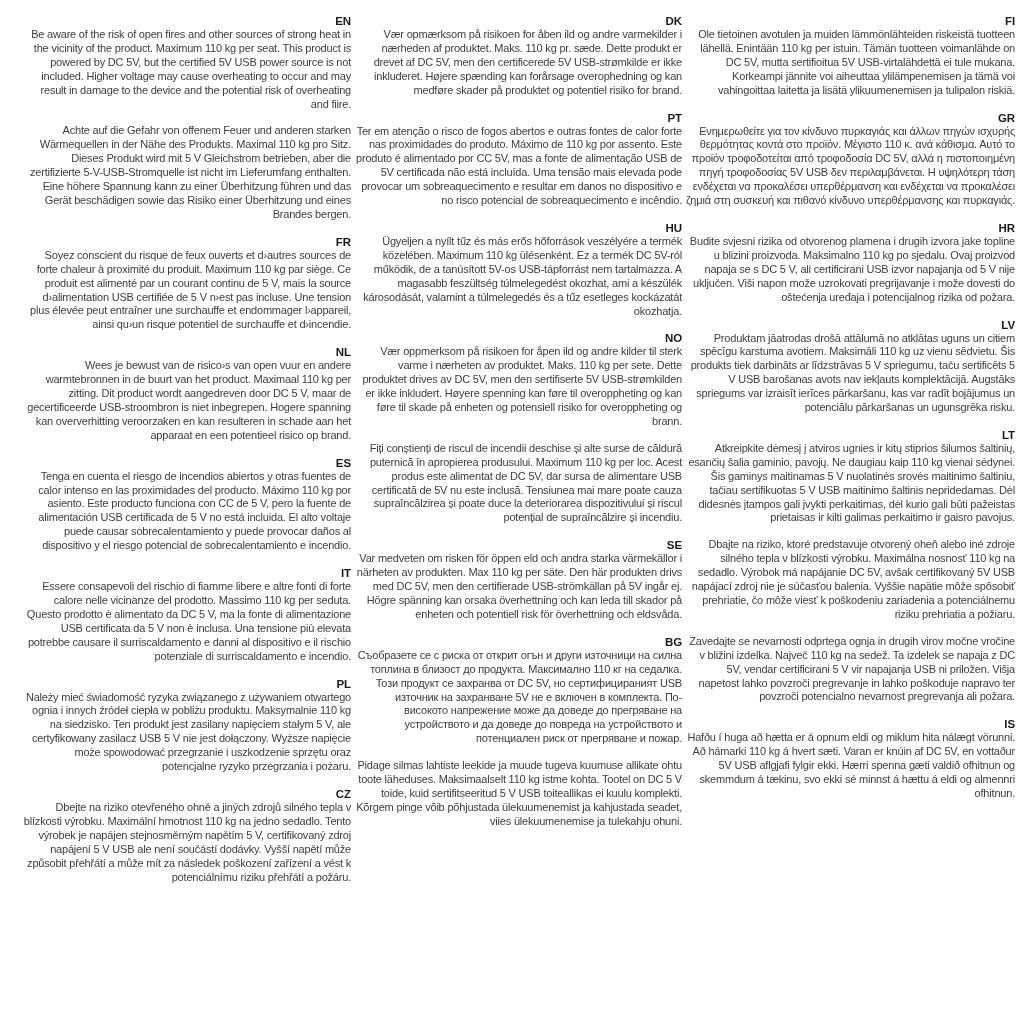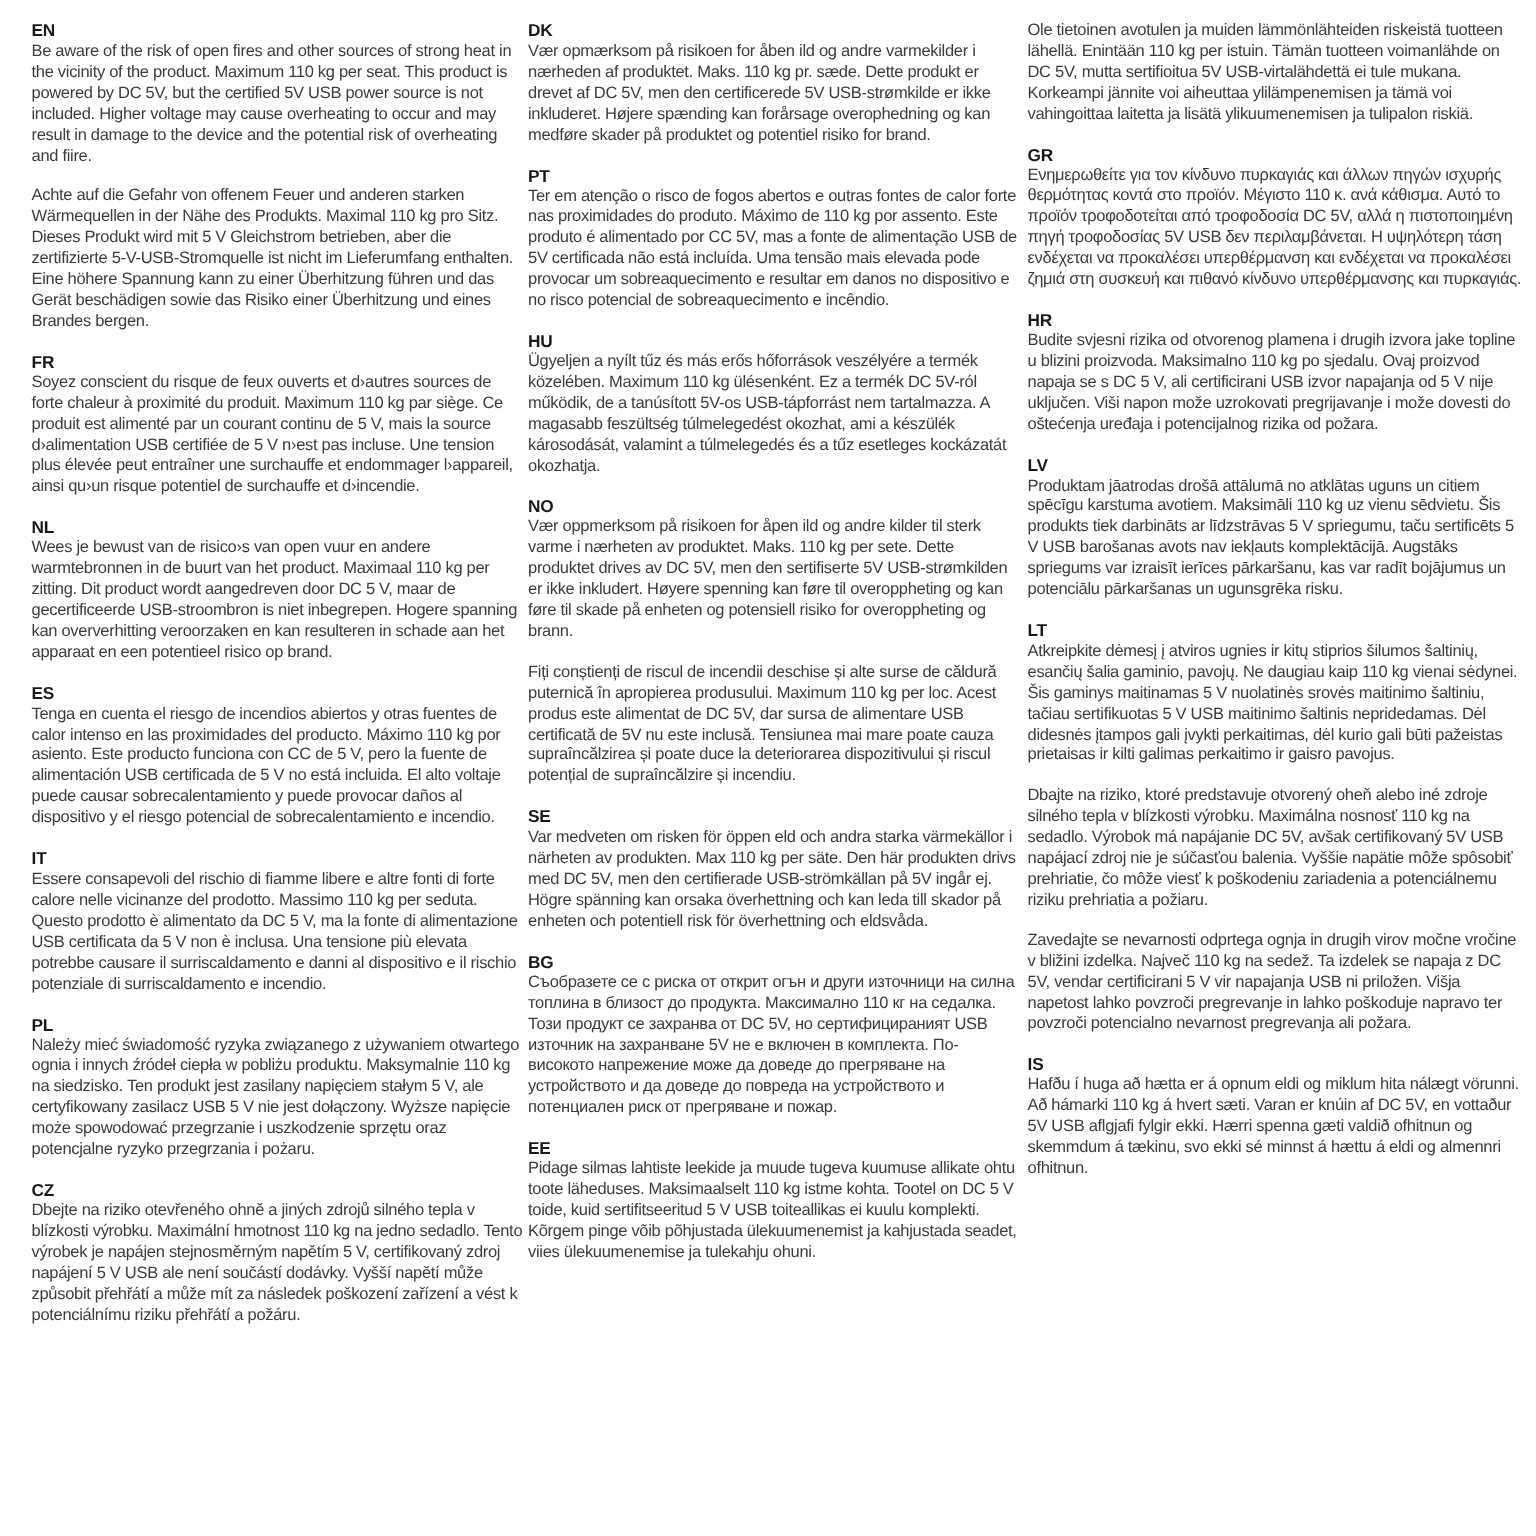--- a/index.html
+++ b/index.html
@@ -12,20 +12,21 @@
     width: 1024px;
     height: 1024px;
     background: #ffffff;
     overflow: hidden;
     font-family: "Liberation Sans", sans-serif;
   }
   .col {
     position: absolute;
     top: 14px;
     width: 330px;
+    text-align: right;
   }
   .col-1 { left: 21px; }
   .col-2 { left: 352px; }
   .col-3 { left: 685px; }
   .section {
     margin-bottom: 13px;
   }
   .lang-code {
     font-size: 11.5px;
     font-weight: bold;
@@ -101,27 +102,27 @@
     </div>
     <div class="section">
       <div class="lang-code">SE</div>
       <div class="lang-text">Var medveten om risken för öppen eld och andra starka värmekällor i närheten av produkten. Max 110 kg per säte. Den här produkten drivs med DC 5V, men den certifierade USB-strömkällan på 5V ingår ej. Högre spänning kan orsaka överhettning och kan leda till skador på enheten och potentiell risk för överhettning och eldsvåda.</div>
     </div>
     <div class="section">
       <div class="lang-code">BG</div>
       <div class="lang-text">Съобразете се с риска от открит огън и други източници на силна топлина в близост до продукта. Максимално 110 кг на седалка. Този продукт се захранва от DC 5V, но сертифицираният USB източник на захранване 5V не е включен в комплекта. По-високото напрежение може да доведе до прегряване на устройството и да доведе до повреда на устройството и потенциален риск от прегряване и пожар.</div>
     </div>
     <div class="section">
-      <div class="lang-code">EE</div>
       <div class="lang-text">Pidage silmas lahtiste leekide ja muude tugeva kuumuse allikate ohtu toote läheduses. Maksimaalselt 110 kg istme kohta. Tootel on DC 5 V toide, kuid sertifitseeritud 5 V USB toiteallikas ei kuulu komplekti. Kõrgem pinge võib põhjustada ülekuumenemist ja kahjustada seadet, viies ülekuumenemise ja tulekahju ohuni.</div>
     </div>
   </div>
 
   <div class="col col-3">
     <div class="section">
+      <div class="lang-code">FI</div>
       <div class="lang-text">Ole tietoinen avotulen ja muiden lämmönlähteiden riskeistä tuotteen lähellä. Enintään 110 kg per istuin. Tämän tuotteen voimanlähde on DC 5V, mutta sertifioitua 5V USB-virtalähdettä ei tule mukana. Korkeampi jännite voi aiheuttaa ylilämpenemisen ja tämä voi vahingoittaa laitetta ja lisätä ylikuumenemisen ja tulipalon riskiä.</div>
     </div>
     <div class="section">
       <div class="lang-code">GR</div>
       <div class="lang-text">Ενημερωθείτε για τον κίνδυνο πυρκαγιάς και άλλων πηγών ισχυρής θερμότητας κοντά στο προϊόν. Μέγιστο 110 κ. ανά κάθισμα. Αυτό το προϊόν τροφοδοτείται από τροφοδοσία DC 5V, αλλά η πιστοποιημένη πηγή τροφοδοσίας 5V USB δεν περιλαμβάνεται. Η υψηλότερη τάση ενδέχεται να προκαλέσει υπερθέρμανση και ενδέχεται να προκαλέσει ζημιά στη συσκευή και πιθανό κίνδυνο υπερθέρμανσης και πυρκαγιάς.</div>
     </div>
     <div class="section">
       <div class="lang-code">HR</div>
       <div class="lang-text">Budite svjesni rizika od otvorenog plamena i drugih izvora jake topline u blizini proizvoda. Maksimalno 110 kg po sjedalu. Ovaj proizvod napaja se s DC 5 V, ali certificirani USB izvor napajanja od 5 V nije uključen. Viši napon može uzrokovati pregrijavanje i može dovesti do oštećenja uređaja i potencijalnog rizika od požara.</div>
     </div>

